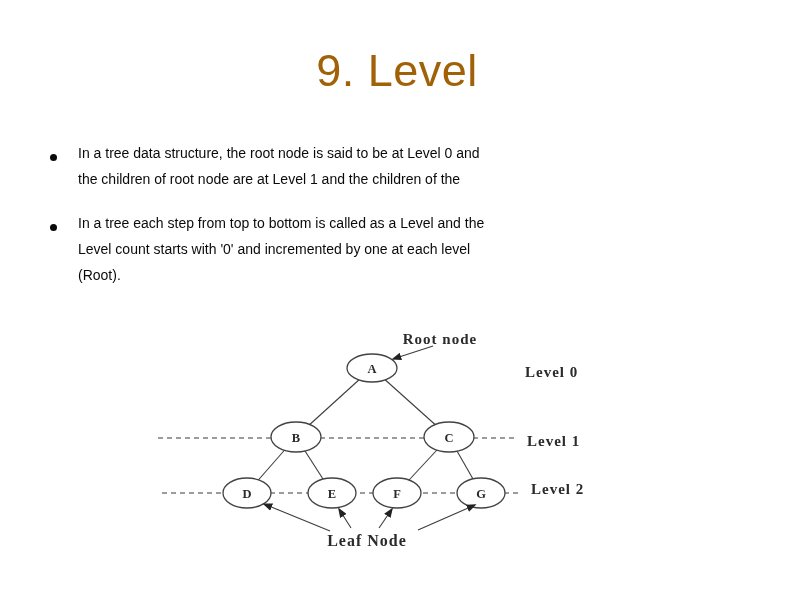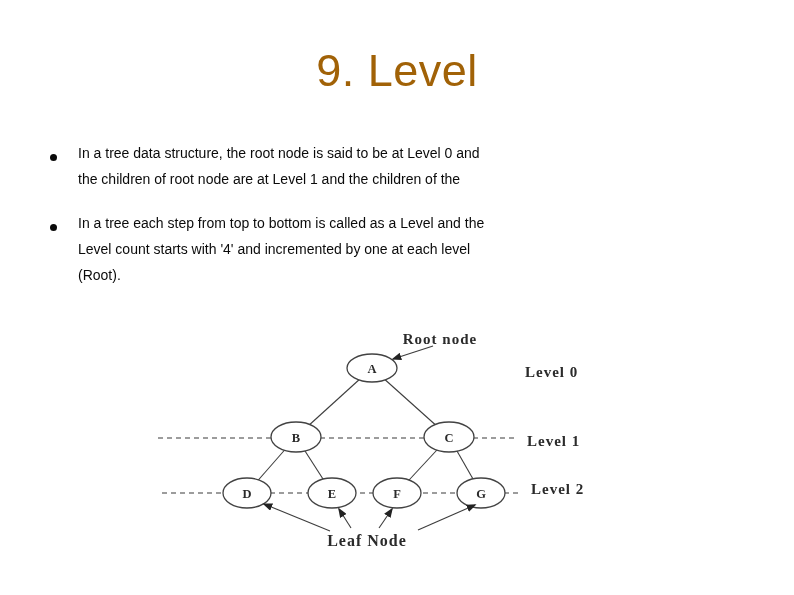--- a/index.html
+++ b/index.html
@@ -111,21 +111,21 @@
       <span class="dot"></span>
       <div class="lines">
         <div>In a tree data structure, the root node is said to be at Level 0 and</div>
         <div>the children of root node are at Level 1 and the children of the</div>
       </div>
     </div>
     <div class="bullet">
       <span class="dot"></span>
       <div class="lines">
         <div>In a tree each step from top to bottom is called as a Level and the</div>
-        <div>Level count starts with '4' and incremented by one at each level</div>
+        <div>Level count starts with '0' and incremented by one at each level</div>
         <div>(Root).</div>
       </div>
     </div>
   </div>
 
   <svg class="diagram" viewBox="0 0 460 235" xmlns="http://www.w3.org/2000/svg">
     <defs>
       <marker id="ah" markerWidth="9" markerHeight="7" refX="7.5" refY="3.5" orient="auto">
         <polygon points="0 0, 9 3.5, 0 7" fill="#222222"></polygon>
       </marker>

